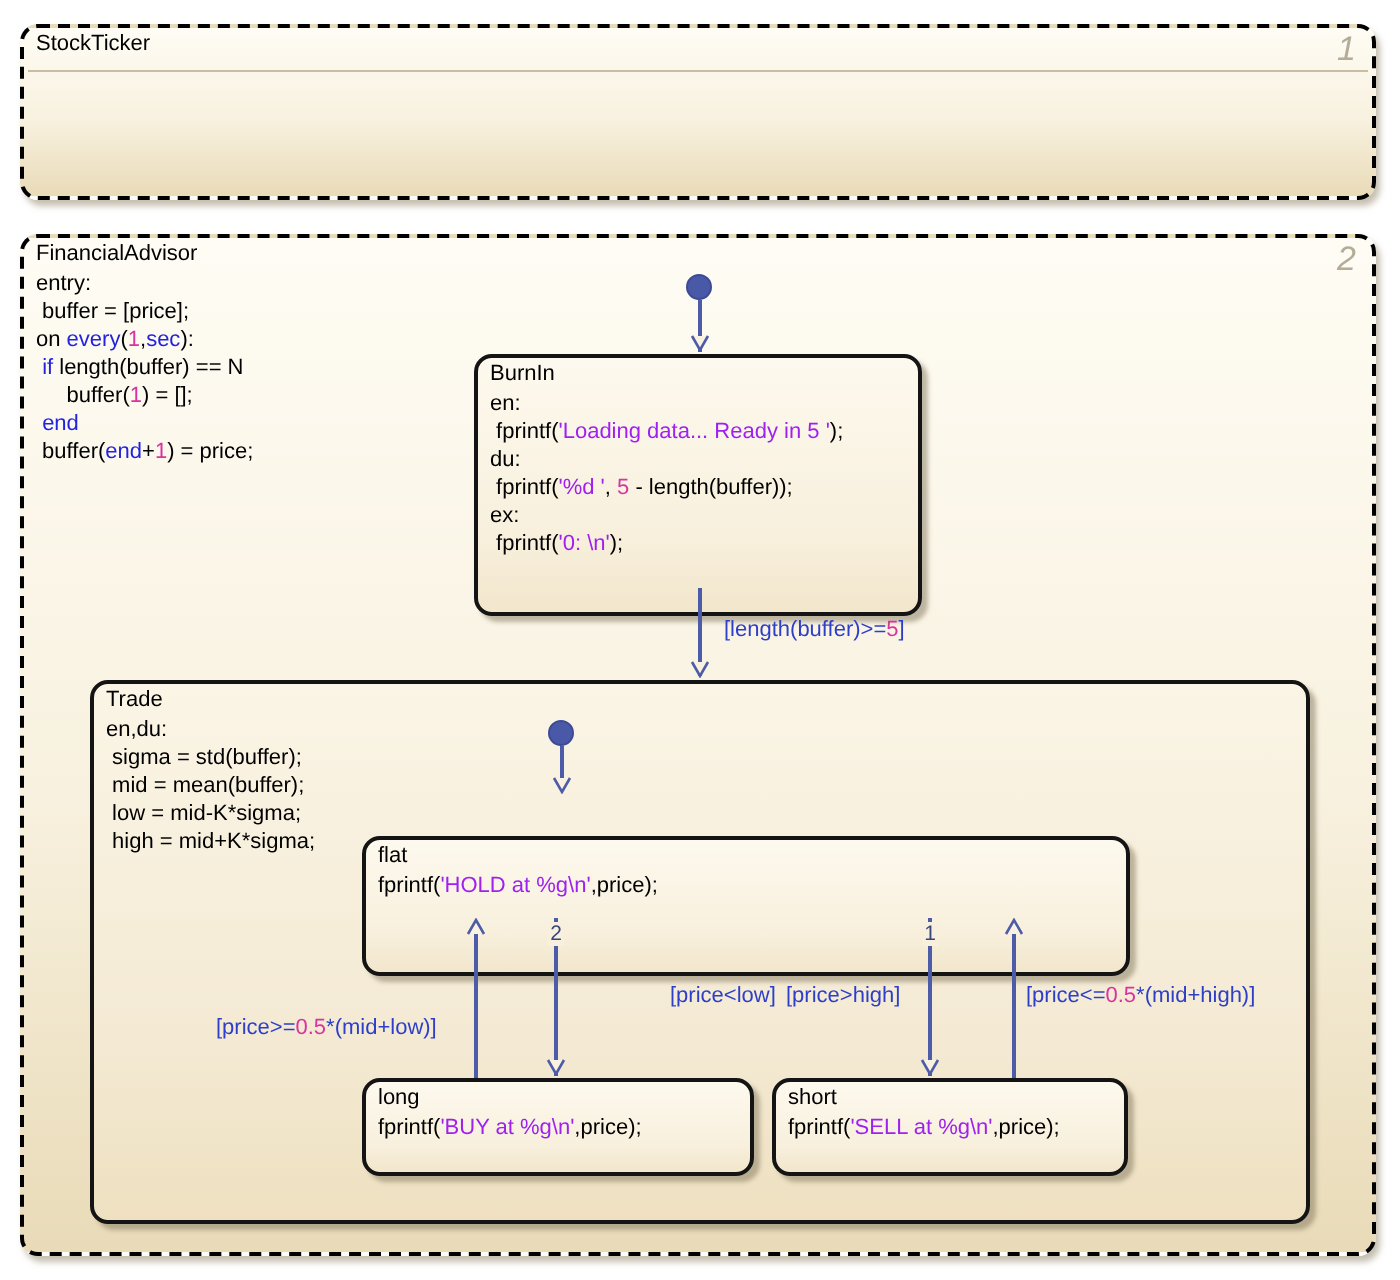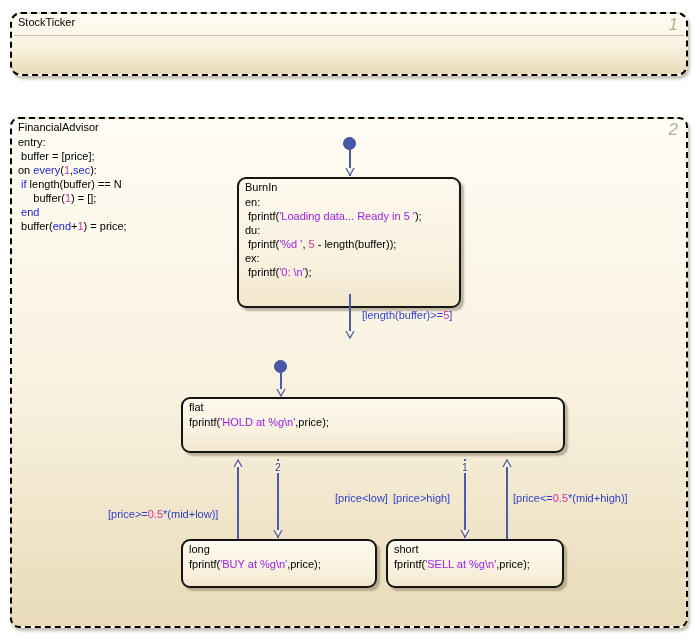--- a/index.html
+++ b/index.html
@@ -31,21 +31,21 @@
   .c-k{color:var(--kw,#2323dd);}
   .c-s{color:var(--str,#a020f0);}
   .c-n{color:var(--num,#d8339f);}
   .c-l{color:var(--lbl,#2d3fc8);}
 </style>
 </head>
 <body>
 
 <div id="canvas">
 
-  <div class="state dashed" style="left:10px;top:12px;width:678px;height:64px;border-radius:11px;">
+  <div class="state dashed" style="left:10px;top:12px;width:678px;height:88px;">
     <div class="title">StockTicker</div>
     <div class="sep"></div>
     <div class="order">1</div>
   </div>
 
   <div class="state dashed" style="left:10px;top:117px;width:678px;height:511px;">
     <div class="title">FinancialAdvisor</div>
     <div class="order">2</div>
     <div class="code"><div><span class="c-p">entry:</span></div><div><span class="c-p"> buffer = [price];</span></div><div><span class="c-p">on </span><span class="c-k">every</span><span class="c-p">(</span><span class="c-n">1</span><span class="c-p">,</span><span class="c-k">sec</span><span class="c-p">):</span></div><div><span class="c-p"> </span><span class="c-k">if</span><span class="c-p"> length(buffer) == N</span></div><div><span class="c-p">     buffer(</span><span class="c-n">1</span><span class="c-p">) = [];</span></div><div><span class="c-p"> </span><span class="c-k">end</span></div><div><span class="c-p"> buffer(</span><span class="c-k">end</span><span class="c-p">+</span><span class="c-n">1</span><span class="c-p">) = price;</span></div></div>
   </div>
@@ -60,28 +60,32 @@
     <div class="title">BurnIn</div>
     <div class="code"><div><span class="c-p">en:</span></div><div><span class="c-p"> fprintf(</span><span class="c-s">'Loading data... Ready in 5 '</span><span class="c-p">);</span></div><div><span class="c-p">du:</span></div><div><span class="c-p"> fprintf(</span><span class="c-s">'%d '</span><span class="c-p">, </span><span class="c-n">5</span><span class="c-p"> - length(buffer));</span></div><div><span class="c-p">ex:</span></div><div><span class="c-p"> fprintf(</span><span class="c-s">'0: \n'</span><span class="c-p">);</span></div></div>
   </div>
 
   <div class="tline" style="left:349px;top:294px;height:44px;"></div>
   <svg class="arrow" style="left:345px;top:330px;" viewBox="0 0 10 9">
     <polyline points="1,1 5,8 9,1"></polyline>
     </svg>
   <div class="tlabel" style="left:362px;top:309px;"><span class="c-l">[length(buffer)&gt;=</span><span class="c-n">5</span><span class="c-l">]</span></div>
 
+  <div class="state solid" style="left:45px;top:340px;width:610px;height:272px;">
+    <div class="title">Trade</div>
+    <div class="code"><div><span class="c-p">en,du:</span></div><div><span class="c-p"> sigma = std(buffer);</span></div><div><span class="c-p"> mid = mean(buffer);</span></div><div><span class="c-p"> low = mid-K*sigma;</span></div><div><span class="c-p"> high = mid+K*sigma;</span></div></div>
+  </div>
 
   <div class="dot" style="left:274px;top:360px;"></div>
   <div class="tline" style="left:280px;top:373px;height:22px;"></div>
   <svg class="arrow" style="left:276px;top:388px;" viewBox="0 0 10 9">
     <polyline points="1,1 5,8 9,1"></polyline>
     </svg>
 
-  <div class="state solid inner" style="left:181px;top:397px;width:384px;height:56px;">
+  <div class="state solid inner" style="left:181px;top:418px;width:384px;height:70px;">
     <div class="title">flat</div>
     <div class="code"><div><span class="c-p">fprintf(</span><span class="c-s">'HOLD at %g\n'</span><span class="c-p">,price);</span></div></div>
   </div>
 
   <div class="tline" style="left:237px;top:461px;height:78px;"></div>
   <svg class="arrow" style="left:233px;top:459px;" viewBox="0 0 10 9">
     <polyline points="1,8 5,1 9,8"></polyline>
     </svg>
   <div class="tlabel" style="left:108px;top:508px;"><span class="c-l">[price&gt;=</span><span class="c-n">0.5</span><span class="c-l">*(mid+low)]</span></div>
 

